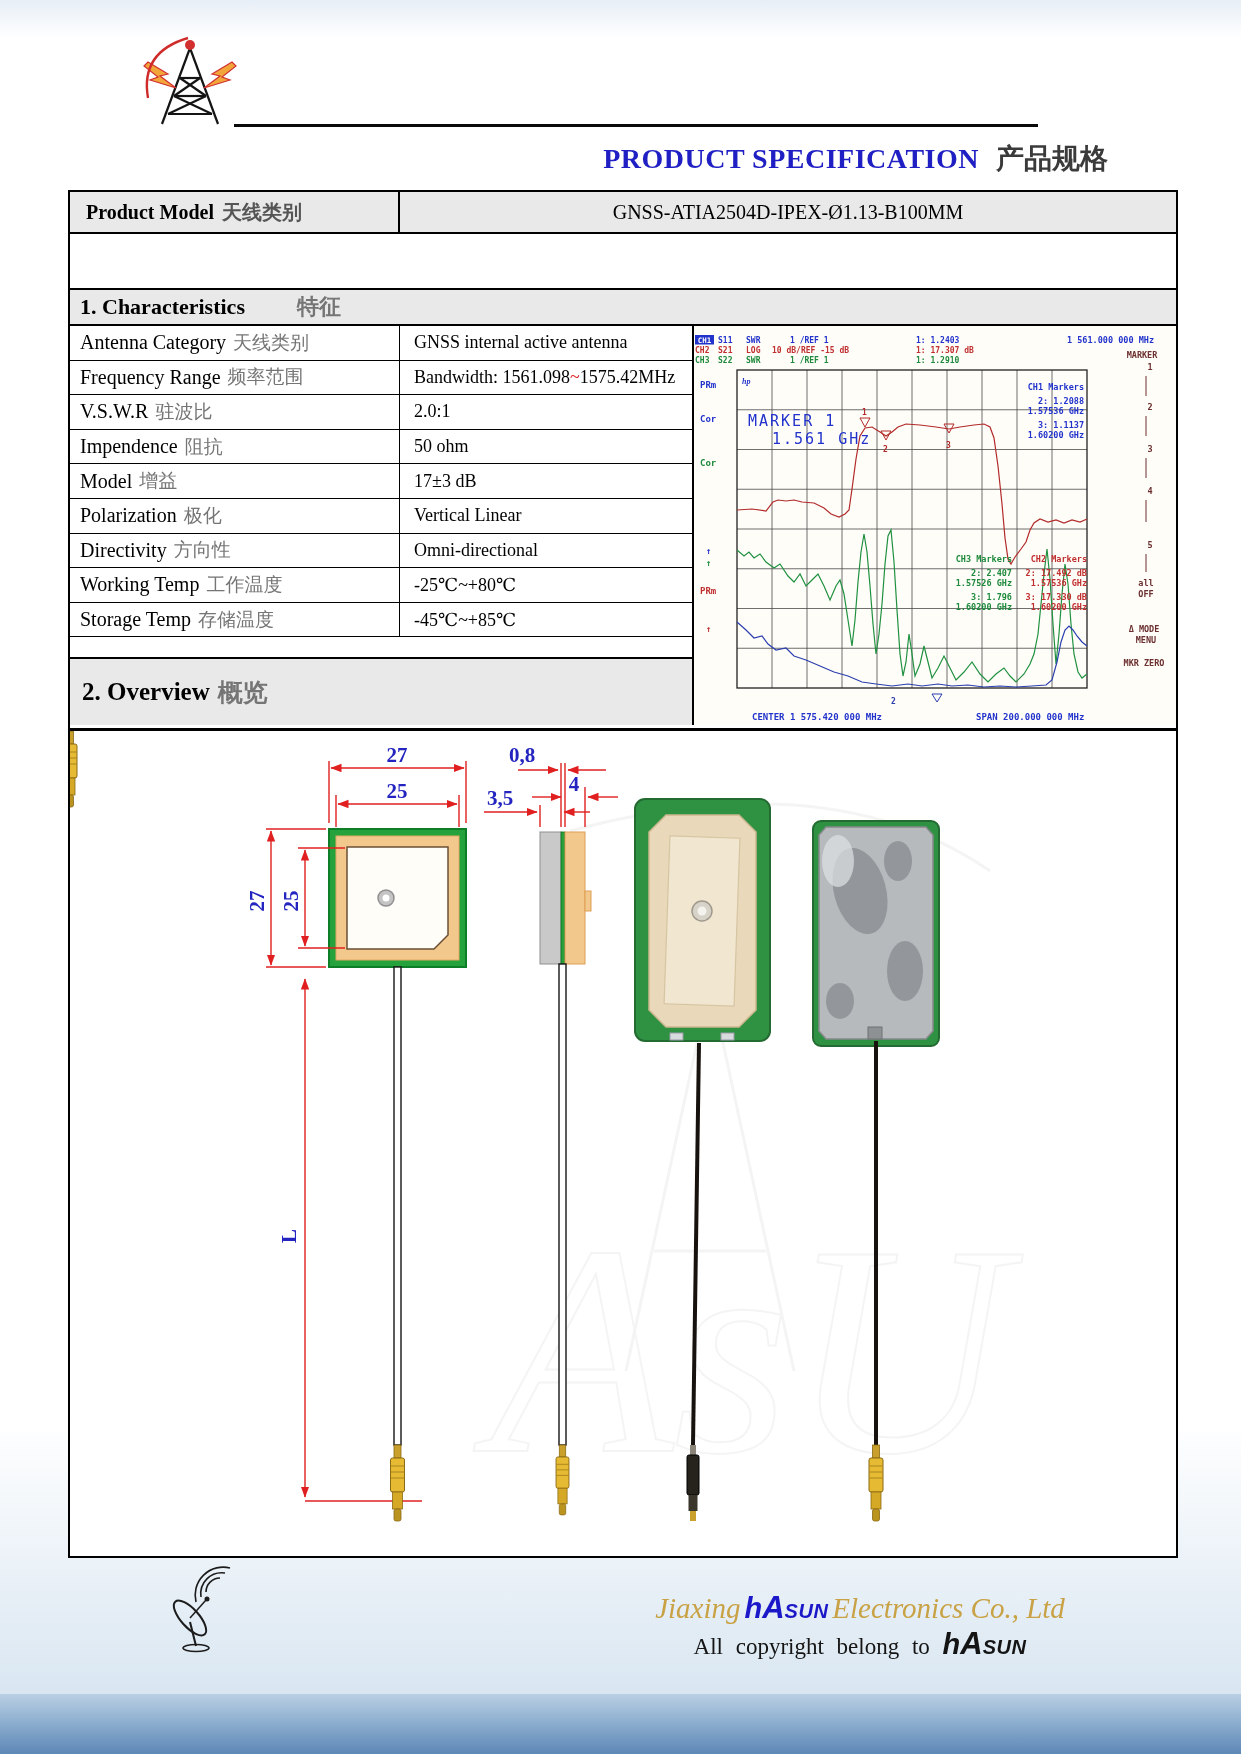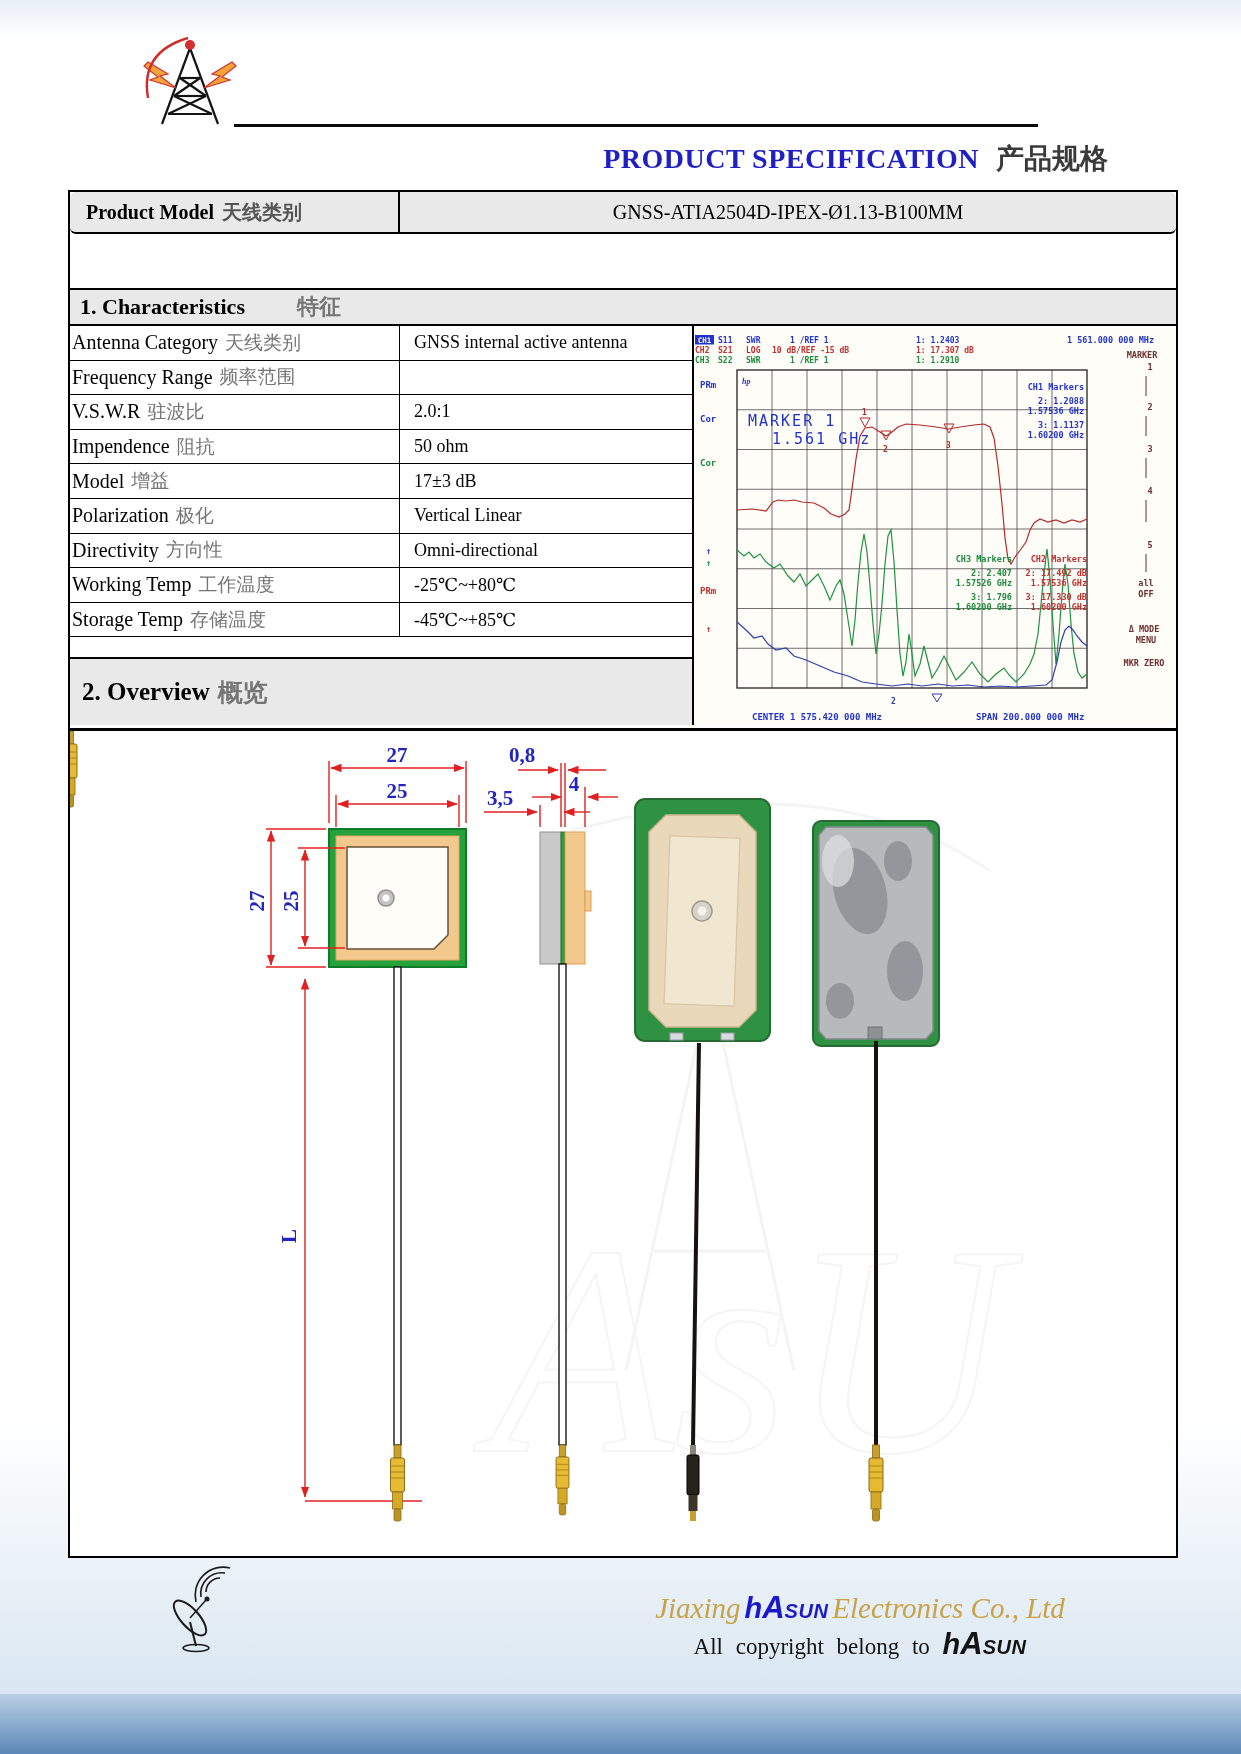--- a/index.html
+++ b/index.html
@@ -7,29 +7,29 @@
     font-family:"Liberation Serif","DejaVu Serif",serif;
     background:linear-gradient(180deg,#e7eef6 0px,#ffffff 38px,#ffffff 1420px,#eef4f9 1545px,#d9e6f1 1694px,#cfdfee 1754px);}
   .bottom-band{position:absolute;left:0;bottom:0;width:100%;height:60px;
     background:linear-gradient(180deg,#b9cfe3 0%,#8fb0d0 45%,#5d87b6 100%);}
   .logo{position:absolute;left:138px;top:34px;width:104px;height:100px;}
   .top-rule{position:absolute;left:234px;top:124px;width:804px;height:3px;background:#0a0a0a;}
   .title{position:absolute;left:68px;top:140px;width:1040px;text-align:right;font-weight:bold;font-size:28px;}
   .title .en{color:#1f1fc4;letter-spacing:.5px;}
   .title .zh{color:#3a3a3a;margin-left:10px;}
   .doc{position:absolute;left:68px;top:190px;width:1106px;height:1364px;border:2px solid #000;background:#fff;}
-  .prod-row{position:absolute;left:0;top:0;width:100%;height:42px;background:#e9e9e9;border-bottom:2px solid #000;display:flex;box-sizing:border-box;border-radius:6px;}
+  .prod-row{position:absolute;left:0;top:0;width:100%;height:42px;background:#e9e9e9;border-bottom:2px solid #000;display:flex;box-sizing:border-box;}
   .prod-label{width:330px;border-right:2px solid #000;box-sizing:border-box;display:flex;align-items:center;padding-left:16px;font-weight:bold;font-size:20px;}
   .prod-label .zh{color:#555;margin-left:8px;}
   .prod-value{flex:1;display:flex;align-items:center;justify-content:center;font-size:20px;}
   .char-header{position:absolute;left:0;top:96px;width:100%;height:38px;background:#e9e9e9;border-top:2px solid #000;border-bottom:2px solid #000;box-sizing:border-box;display:flex;align-items:center;padding-left:10px;font-weight:bold;font-size:22px;gap:44px;}
   .char-header .zh,.ov-header .zh{color:#757575;margin-left:8px;font-weight:bold;}
   .char-rows{position:absolute;left:0;top:134px;width:622px;}
   .char-row{display:flex;height:34.6px;border-bottom:1.5px solid #000;box-sizing:border-box;}
-  .char-row .lbl{width:330px;border-right:1.5px solid #000;box-sizing:border-box;display:flex;align-items:center;padding-left:2px;font-size:20px;white-space:nowrap;}
+  .char-row .lbl{width:330px;border-right:1.5px solid #000;box-sizing:border-box;display:flex;align-items:center;padding-left:10px;font-size:20px;white-space:nowrap;}
   .char-row .lbl .zh{color:#757575;margin-left:7px;font-size:19px;}
   .char-row .val{flex:1;display:flex;align-items:center;padding-left:14px;font-size:18px;white-space:nowrap;}
   .val-small{font-size:15.5px;}
   .tilde-red{color:#d22;}
   .analyzer-cell{position:absolute;left:622px;top:134px;width:482px;height:399px;border-left:2px solid #000;box-sizing:content-box;background:#fffdf8;}
   .analyzer-cell svg{display:block;width:482px;height:399px;}
   .ov-header{position:absolute;left:0;top:465px;width:622px;height:68px;background:#e9e9e9;border-top:2px solid #000;box-sizing:border-box;display:flex;align-items:center;padding-left:12px;font-weight:bold;font-size:25px;}
   .drawing-box{position:absolute;left:0;top:536px;width:100%;height:828px;border-top:3px solid #000;box-sizing:content-box;}
   .drawing-box svg{display:block;width:1106px;height:828px;}
   .footer-company{position:absolute;left:560px;top:1590px;width:600px;text-align:center;white-space:nowrap;}
@@ -93,20 +93,25 @@
         <div class="lbl">
             <span>Antenna Category</span>
             <span class="zh">天线类别</span>
           </div>
         <div class="val">GNSS internal active antenna</div>
       </div>
       <div class="char-row">
         <div class="lbl">
             <span>Frequency Range</span>
             <span class="zh">频率范围</span>
+          </div>
+        <div class="val val-small">
+            <span>Bandwidth: 1561.098</span>
+            <span class="tilde-red">~</span>
+            <span>1575.42MHz</span>
           </div>
       </div>
       <div class="char-row">
         <div class="lbl">
             <span>V.S.W.R</span>
             <span class="zh">驻波比</span>
           </div>
         <div class="val">2.0:1</div>
       </div>
       <div class="char-row">

